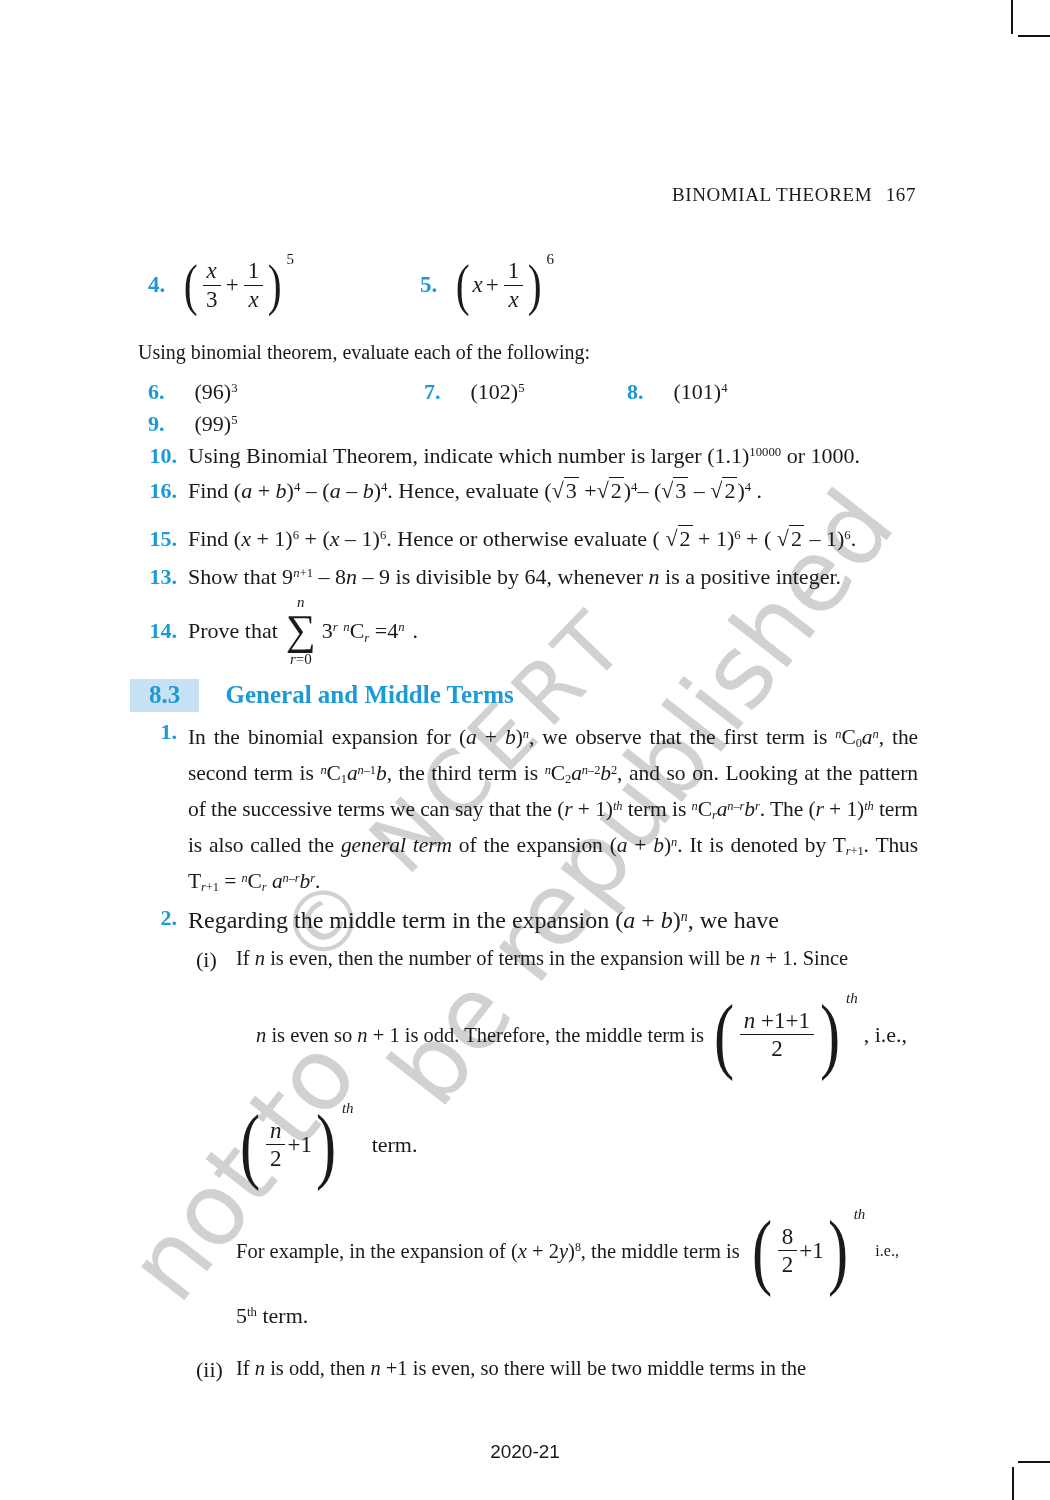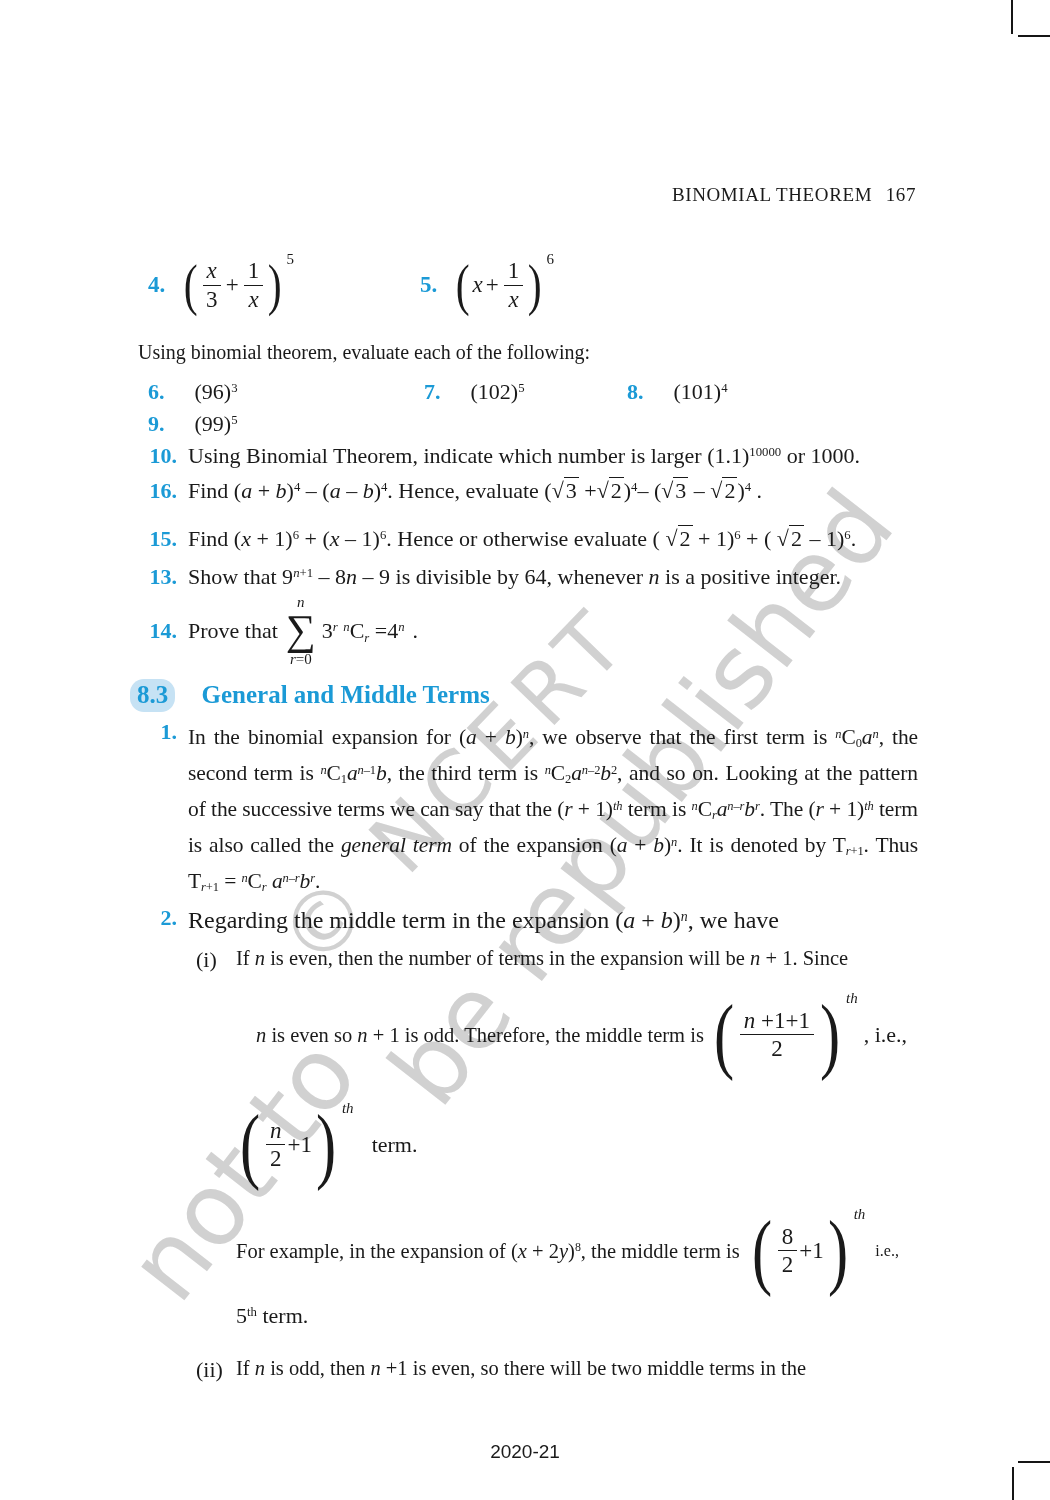--- a/index.html
+++ b/index.html
@@ -53,21 +53,21 @@
   .probrow .qnum{margin-right:16px;}
 
   .intro{position:absolute;left:138px;top:341px;font-size:20px;white-space:nowrap;}
   .exg{position:absolute;display:flex;font-size:22px;}
   .exg .txt{margin-left:30px;white-space:nowrap;text-align:center;}
   .exrow{position:absolute;left:128px;display:flex;font-size:22px;}
   .ex14{position:absolute;left:128px;top:596px;height:70px;display:flex;align-items:center;font-size:22px;}
   .ex14 .lead{margin-left:11px;margin-right:4px;}
 
   .sechead{position:absolute;left:130px;top:681px;font-size:25px;font-weight:bold;color:var(--blue);}
-  .secnum{background:var(--hl);padding:2px 7px 4px;border-radius:14px;}
+  .secnum{background:var(--hl);padding:2px 19px 4px;}
   .sectitle{margin-left:20px;}
 
   .flow{position:absolute;left:128px;top:719px;width:800px;font-size:22px;}
   .prow{display:flex;margin-bottom:6px;}
   .ptext{margin-left:11px;width:730px;text-align:justify;font-size:21.5px;line-height:36px;
          letter-spacing:-.1px;}
   .p2text{margin-left:11px;font-size:24px;line-height:30px;white-space:nowrap;}
   .irow{display:flex;padding-left:68px;margin:12px 0 14px;}
   .ilbl{width:34px;flex:none;}
   .itext{margin-left:6px;font-size:20.5px;white-space:nowrap;}

